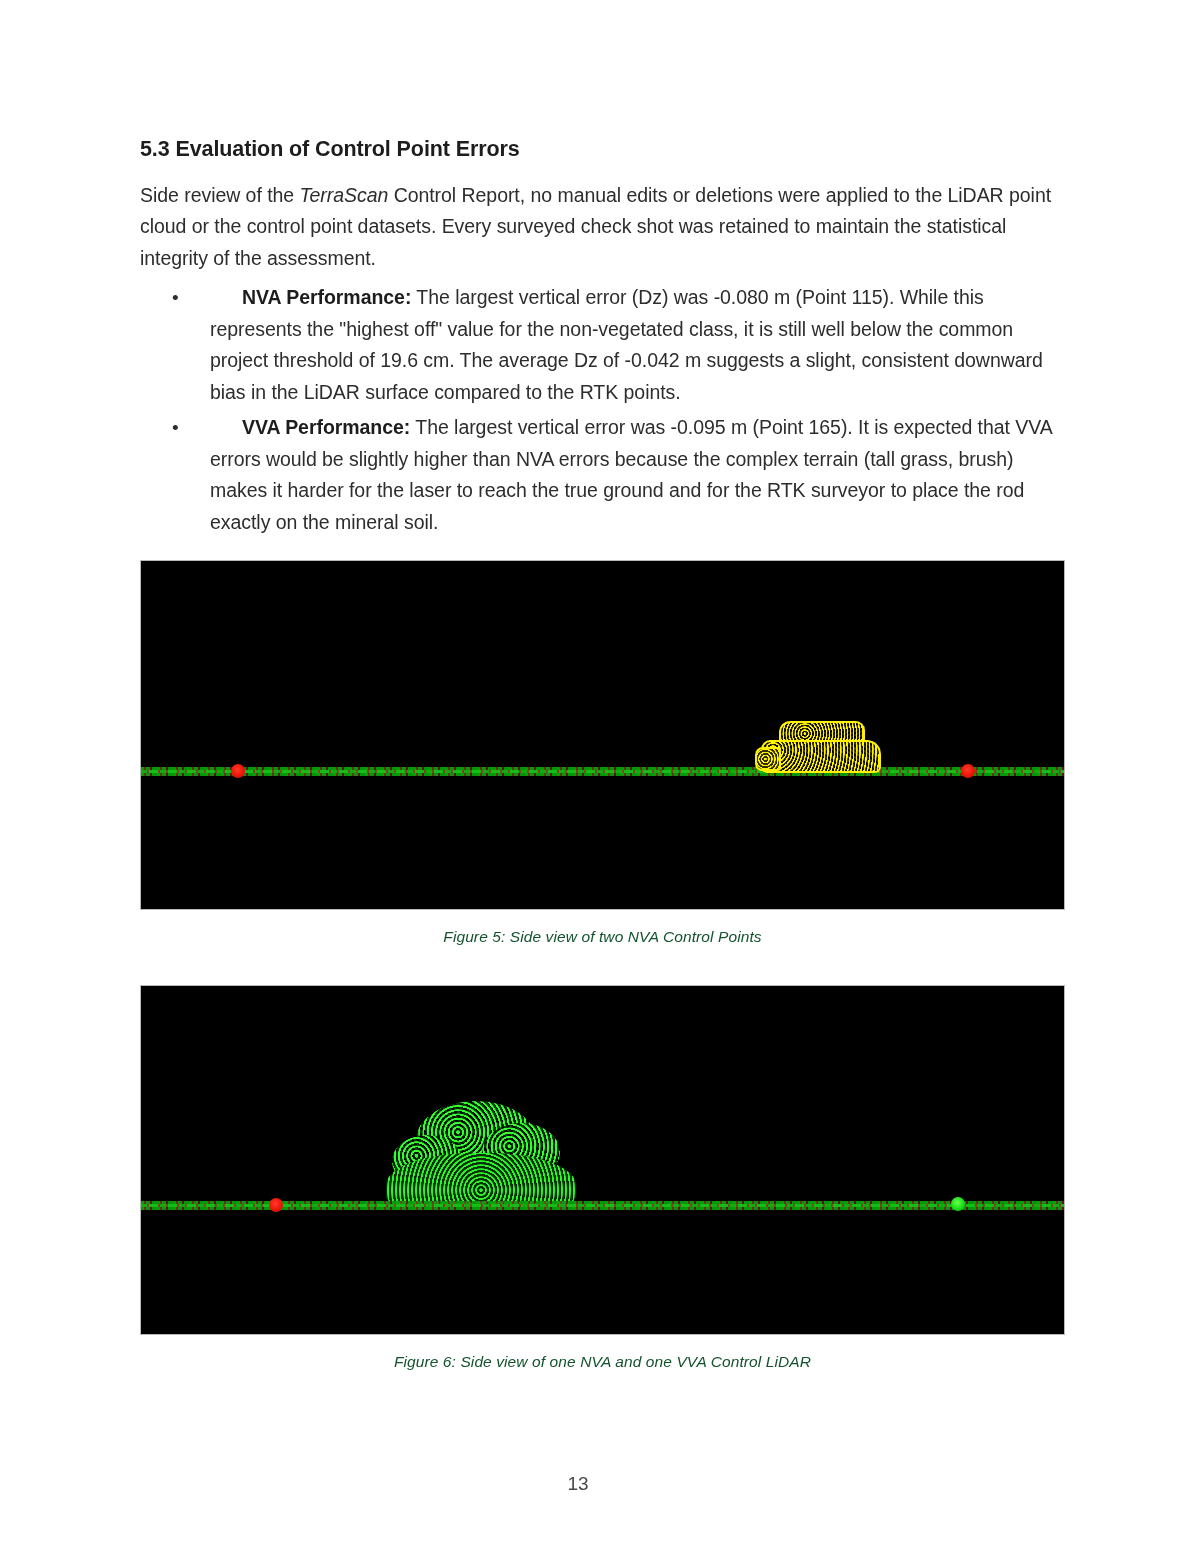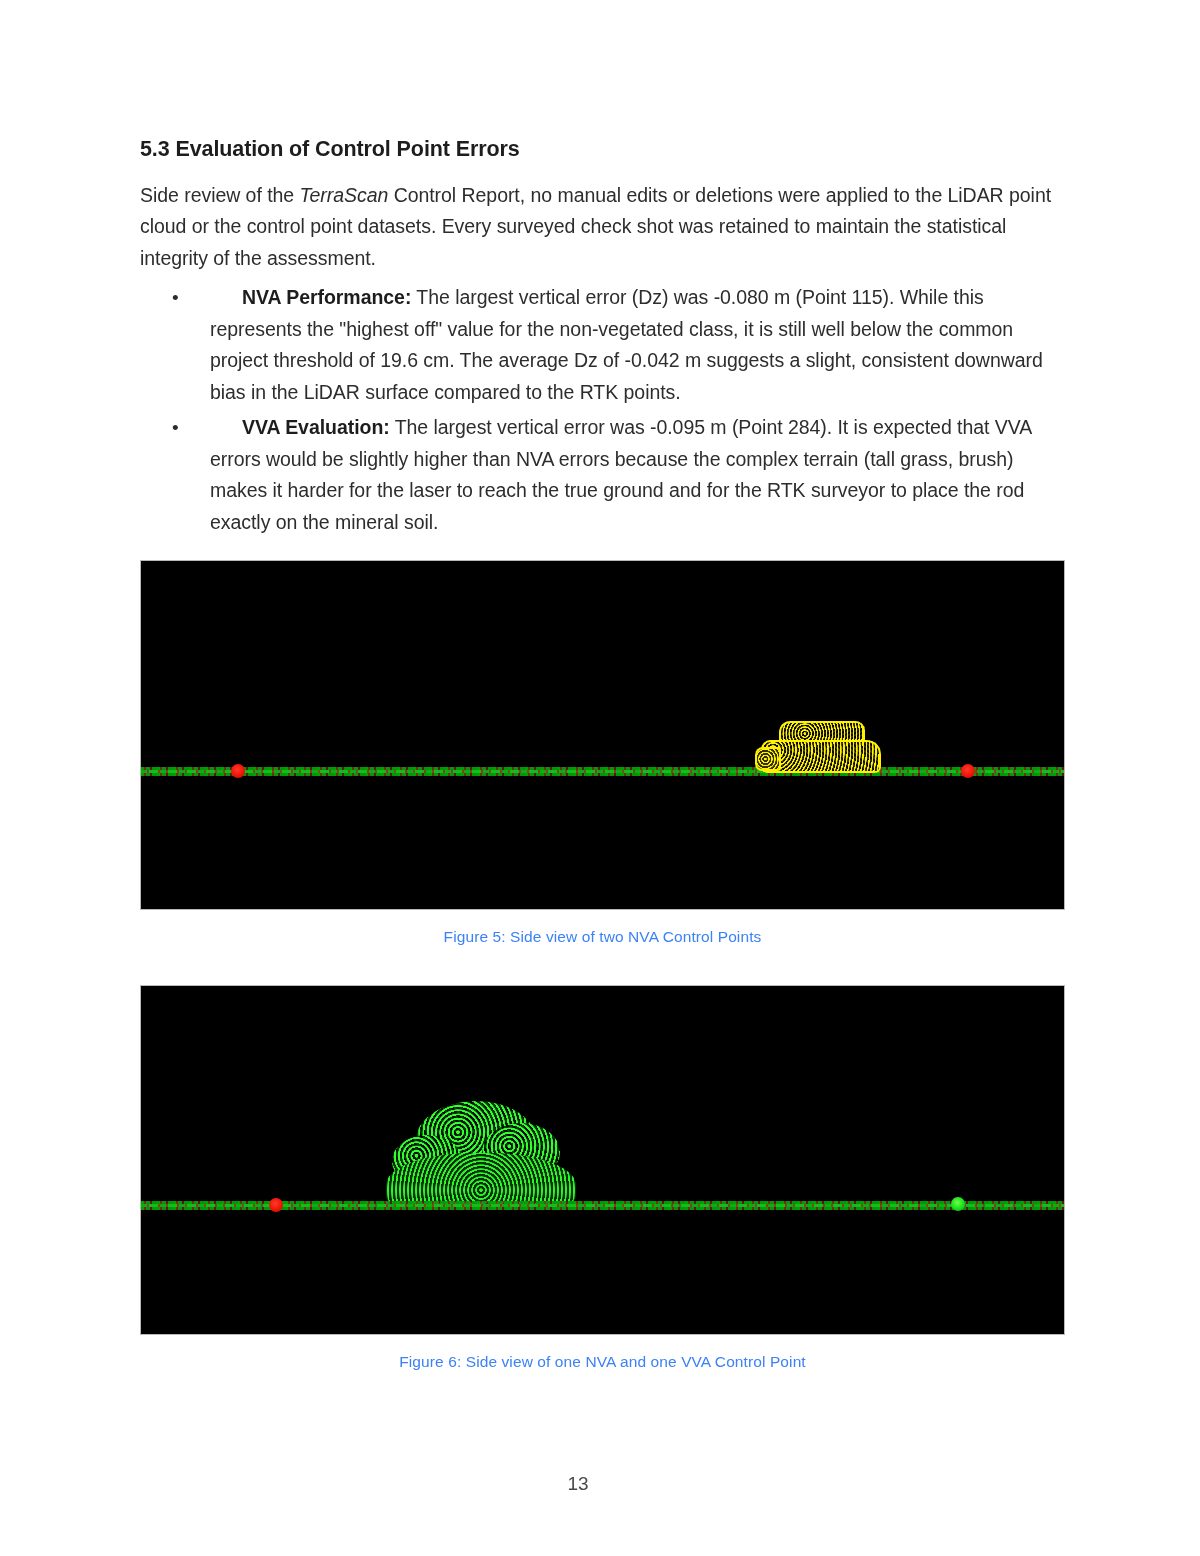--- a/index.html
+++ b/index.html
@@ -82,21 +82,22 @@
     border: 1px solid #b9b9b9;
     box-sizing: border-box;
     overflow: hidden;
   }
 
   .caption {
     position: absolute;
     width: 100%;
     text-align: center;
     font-size: 15.5px;
-    color: #3b82f6;
+    font-style: italic;
+    color: #14532d;
     letter-spacing: 0.1px;
   }
 
   
   .ground {
     position: absolute;
     left: 0;
     width: 100%;
     height: 9px;
     background:
@@ -213,21 +214,21 @@
 
     <p class="para"><span>Side review of the </span><span class="ital">TerraScan</span><span> Control Report, no manual edits or deletions were applied to the LiDAR point cloud or the control point datasets. Every surveyed check shot was retained to maintain the statistical integrity of the assessment.</span></p>
 
     <ul class="bullets">
 
       <li class="bullet">
         <span class="bullet-marker">•</span><b>NVA Performance:</b><span> The largest vertical error (Dz) was -0.080 m (Point 115). While this represents the "highest off" value for the non-vegetated class, it is still well below the common project threshold of 19.6 cm. The average Dz of -0.042 m suggests a slight, consistent downward bias in the LiDAR surface compared to the RTK points.</span>
       </li>
 
       <li class="bullet">
-        <span class="bullet-marker">•</span><b>VVA Evaluation:</b><span> The largest vertical error was -0.095 m (Point 284). It is expected that VVA errors would be slightly higher than NVA errors because the complex terrain (tall grass, brush) makes it harder for the laser to reach the true ground and for the RTK surveyor to place the rod exactly on the mineral soil.</span>
+        <span class="bullet-marker">•</span><b>VVA Performance:</b><span> The largest vertical error was -0.095 m (Point 165). It is expected that VVA errors would be slightly higher than NVA errors because the complex terrain (tall grass, brush) makes it harder for the laser to reach the true ground and for the RTK surveyor to place the rod exactly on the mineral soil.</span>
       </li>
 
     </ul>
   </div>
 
   <div class="figure-block" style="left:140px; top:560px; width:925px;">
 
     <div class="ptcloud" style="left:0; top:0; width:925px; height:350px;">
 
       <div class="ground" style="top:206px;"></div>
@@ -259,18 +260,18 @@
       </div>
 
       <div class="ground" style="top:215px;"></div>
       <div class="ground-core" style="top:218px;"></div>
 
       <div class="cp cp-red" style="left:128px; top:212px;"></div>
 
       <div class="cp cp-green" style="left:810px; top:211px;"></div>
     </div>
 
-    <div class="caption" style="top:368px;">Figure 6: Side view of one NVA and one VVA Control Point</div>
+    <div class="caption" style="top:368px;">Figure 6: Side view of one NVA and one VVA Control LiDAR</div>
   </div>
 
   <div class="page-number" style="left:0; top:1473px;padding-left:10px;">13</div>
 
 </div>
 
 </body></html>

